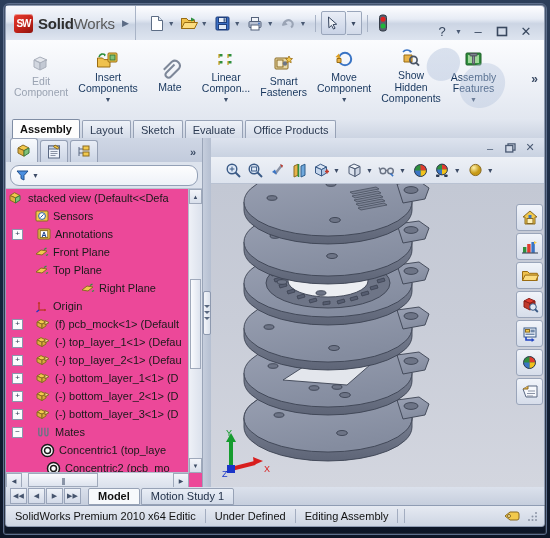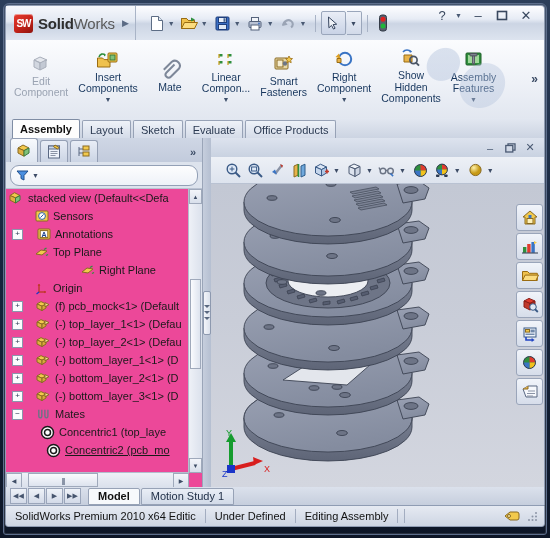--- a/index.html
+++ b/index.html
@@ -11,21 +11,21 @@
        background:linear-gradient(180deg,#2c3e5a 0%,#16253d 50%,#0d1627 100%);
        padding:5px 5px 4px 5px;}
   .winframe{position:absolute;left:3px;top:3px;right:3px;bottom:3px;
             border:1px solid #5d6e8c;border-radius:6px 6px 3px 3px;
             box-shadow:inset 0 0 0 1px rgba(255,255,255,.12);pointer-events:none;}
 
   
   .titlebar{position:relative;height:34px;
             background:linear-gradient(180deg,#fdfdff 0%,#e7ecf5 38%,#ccd5e4 52%,#dde4ef 100%);
             border-radius:4px 4px 0 0;border:1px solid #8f9cb3;border-bottom:none;
-            display:flex;align-items:flex-start;}
+            display:flex;align-items:flex-end;}
   .sw-logo-blk{display:flex;align-items:center;height:100%;padding:0 6px 0 8px;
       background:linear-gradient(180deg,#f6f8fc 0%,#e2e8f2 45%,#c8d2e2 55%,#dfe5f0 100%);
       border-right:1px solid #a9b4c7;}
   .sw-cube{width:19px;height:19px;margin-right:5px;position:relative;
       background:linear-gradient(145deg,#e63b2e 0%,#c4231a 55%,#8e130d 100%);
       border-radius:3px;box-shadow:inset 0 1px 0 rgba(255,255,255,.5);}
   .sw-cube b{position:absolute;inset:0;display:flex;align-items:center;justify-content:center;
       color:#fff;font:bold 10px "Liberation Sans",sans-serif;letter-spacing:-1px;}
   .sw-name{font:bold 15px "Liberation Sans",sans-serif;color:#2e2e2e;letter-spacing:-.2px;}
   .sw-name i{font-style:normal;font-weight:normal;color:#595959;}
@@ -320,21 +320,21 @@
       </div>
 
       <div class="cmd">
         <span class="ic">
           <svg width="24" height="22" viewBox="0 0 24 22">
               <circle cx="13" cy="10" r="6.2" fill="none" stroke="#3a74c4" stroke-width="2"></circle>
               <path d="M7 4.5l1.5 5-5-1.4z" fill="#e0a020"></path>
               <path d="M5 9.5h4v4H5z" fill="#e8b34a" stroke="#9a6c12"></path>
             </svg>
         </span>
-        <span class="lbl">Right</span>
+        <span class="lbl">Move</span>
         <span class="lbl">Component</span>
         <span class="dd">▼</span>
       </div>
 
       <div class="cmd">
         <span class="ic">
           <svg width="24" height="22" viewBox="0 0 24 22">
               <path d="M4 5c2-2.6 6-2.6 8 0" fill="none" stroke="#3a74c4" stroke-width="1.6"></path>
               <path d="M11.5 3l1.6 2-2.6.6z" fill="#3a74c4"></path>
               <path d="M5 8h8v7H5z" fill="#e8b34a" stroke="#9a6c12"></path>
@@ -446,20 +446,31 @@
           <span class="tico">
             <svg width="14" height="14" viewBox="0 0 14 14">
                 <rect x="1" y="2" width="12" height="10" rx="1" fill="#f2c94c" stroke="#8a6b22"></rect>
                 <rect x="3.2" y="3.6" width="7.6" height="7" fill="#fff" stroke="#8a6b22"></rect>
                 <text x="7" y="10" font-size="7" font-family="Liberation Sans" text-anchor="middle" fill="#1a3e8c" font-weight="bold">A</text>
               </svg>
           </span>
           <span>Annotations</span>
         </div>
 
+        <div class="trow" style="padding-left:17px;">
+          <span class="expsp"></span>
+          <span class="tico">
+            <svg width="15" height="13" viewBox="0 0 15 13">
+                <path d="M2 8l5-4 6 1-5 4z" fill="#f2c94c" stroke="#8a6b22"></path>
+                <path d="M10 3.5l2.5-1.5" stroke="#2f8f3d" stroke-width="1.3"></path>
+                <path d="M12 9.5l2-1" stroke="#2f8f3d" stroke-width="1.3"></path>
+              </svg>
+          </span>
+          <span>Front Plane</span>
+        </div>
 
         <div class="trow" style="padding-left:17px;">
           <span class="expsp"></span>
           <span class="tico">
             <svg width="15" height="13" viewBox="0 0 15 13">
                 <path d="M2 8l5-4 6 1-5 4z" fill="#f2c94c" stroke="#8a6b22"></path>
                 <path d="M10 3.5l2.5-1.5" stroke="#2f8f3d" stroke-width="1.3"></path>
                 <path d="M12 9.5l2-1" stroke="#2f8f3d" stroke-width="1.3"></path>
               </svg>
           </span>

